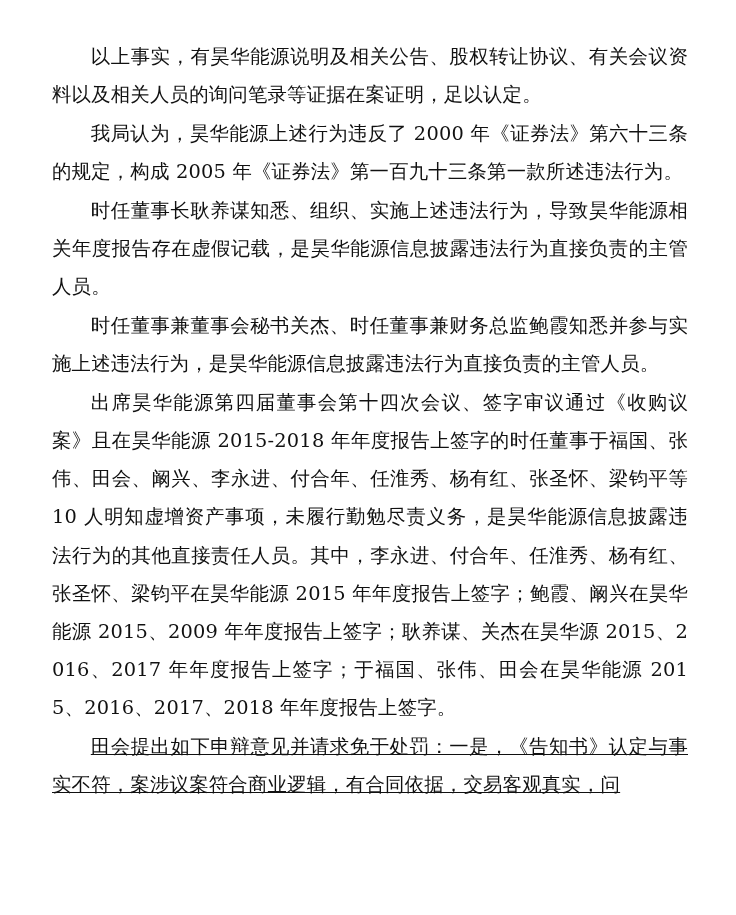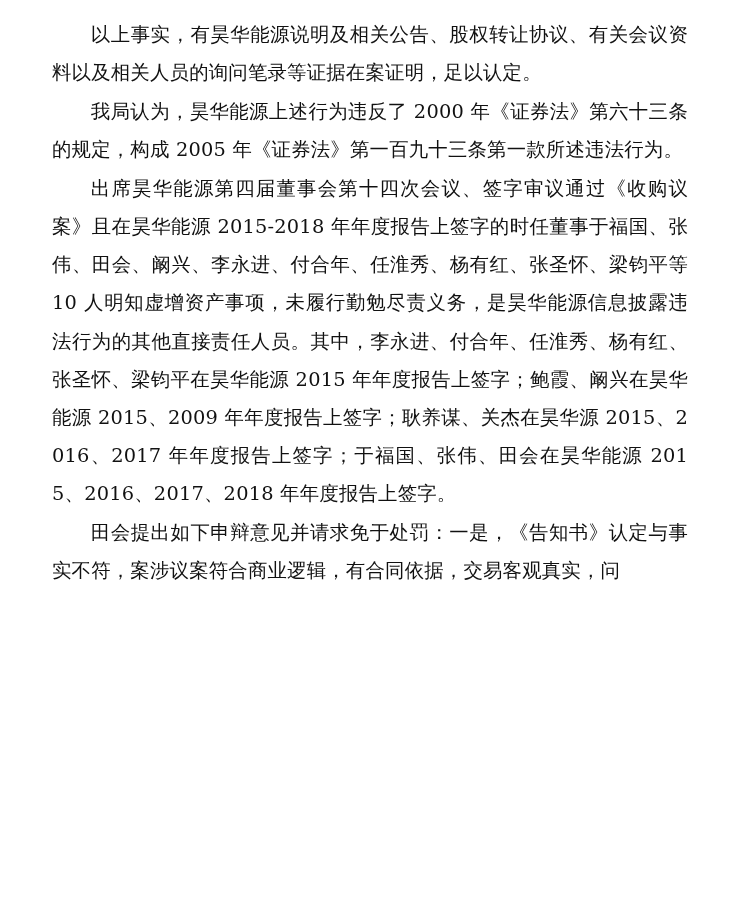--- a/index.html
+++ b/index.html
@@ -10,41 +10,44 @@
   body {
     width: 736px;
     height: 915px;
     font-family: "DejaVu Serif", "Liberation Serif", serif;
     color: #0d0d0d;
   }
   #document-page {
     width: 736px;
     height: 915px;
     box-sizing: border-box;
-    padding: 16px 48px 10px 52px;
+    padding: 38px 48px 10px 52px;
     background: #ffffff;
     position: relative;
     overflow: hidden;
   }
   .para {
     font-size: 19.4px;
     line-height: 38.2px;
     text-align: justify;
     text-justify: inter-ideograph;
     text-indent: 2em;
     margin: 0 0 0.5px 0;
     letter-spacing: 0.2px;
     word-break: break-all;
     color: #111111;
   }
   .para:last-child {
     margin-bottom: 0;
+    text-decoration: underline;
   }
 </style>
 </head>
 <body>
 
 <div id="document-page">
   <p class="para">以上事实，有昊华能源说明及相关公告、股权转让协议、有关会议资料以及相关人员的询问笔录等证据在案证明，足以认定。</p>
   <p class="para">我局认为，昊华能源上述行为违反了 2000 年《证券法》第六十三条的规定，构成 2005 年《证券法》第一百九十三条第一款所述违法行为。</p>
+  <p class="para">时任董事长耿养谋知悉、组织、实施上述违法行为，导致昊华能源相关年度报告存在虚假记载，是昊华能源信息披露违法行为直接负责的主管人员。</p>
+  <p class="para">时任董事兼董事会秘书关杰、时任董事兼财务总监鲍霞知悉并参与实施上述违法行为，是昊华能源信息披露违法行为直接负责的主管人员。</p>
   <p class="para">出席昊华能源第四届董事会第十四次会议、签字审议通过《收购议案》且在昊华能源 2015-2018 年年度报告上签字的时任董事于福国、张伟、田会、阚兴、李永进、付合年、任淮秀、杨有红、张圣怀、梁钧平等 10 人明知虚增资产事项，未履行勤勉尽责义务，是昊华能源信息披露违法行为的其他直接责任人员。其中，李永进、付合年、任淮秀、杨有红、张圣怀、梁钧平在昊华能源 2015 年年度报告上签字；鲍霞、阚兴在昊华能源 2015、2009 年年度报告上签字；耿养谋、关杰在昊华源 2015、2016、2017 年年度报告上签字；于福国、张伟、田会在昊华能源 2015、2016、2017、2018 年年度报告上签字。</p>
   <p class="para">田会提出如下申辩意见并请求免于处罚：一是，《告知书》认定与事实不符，案涉议案符合商业逻辑，有合同依据，交易客观真实，问</p>
 </div>
 
 </body></html>

